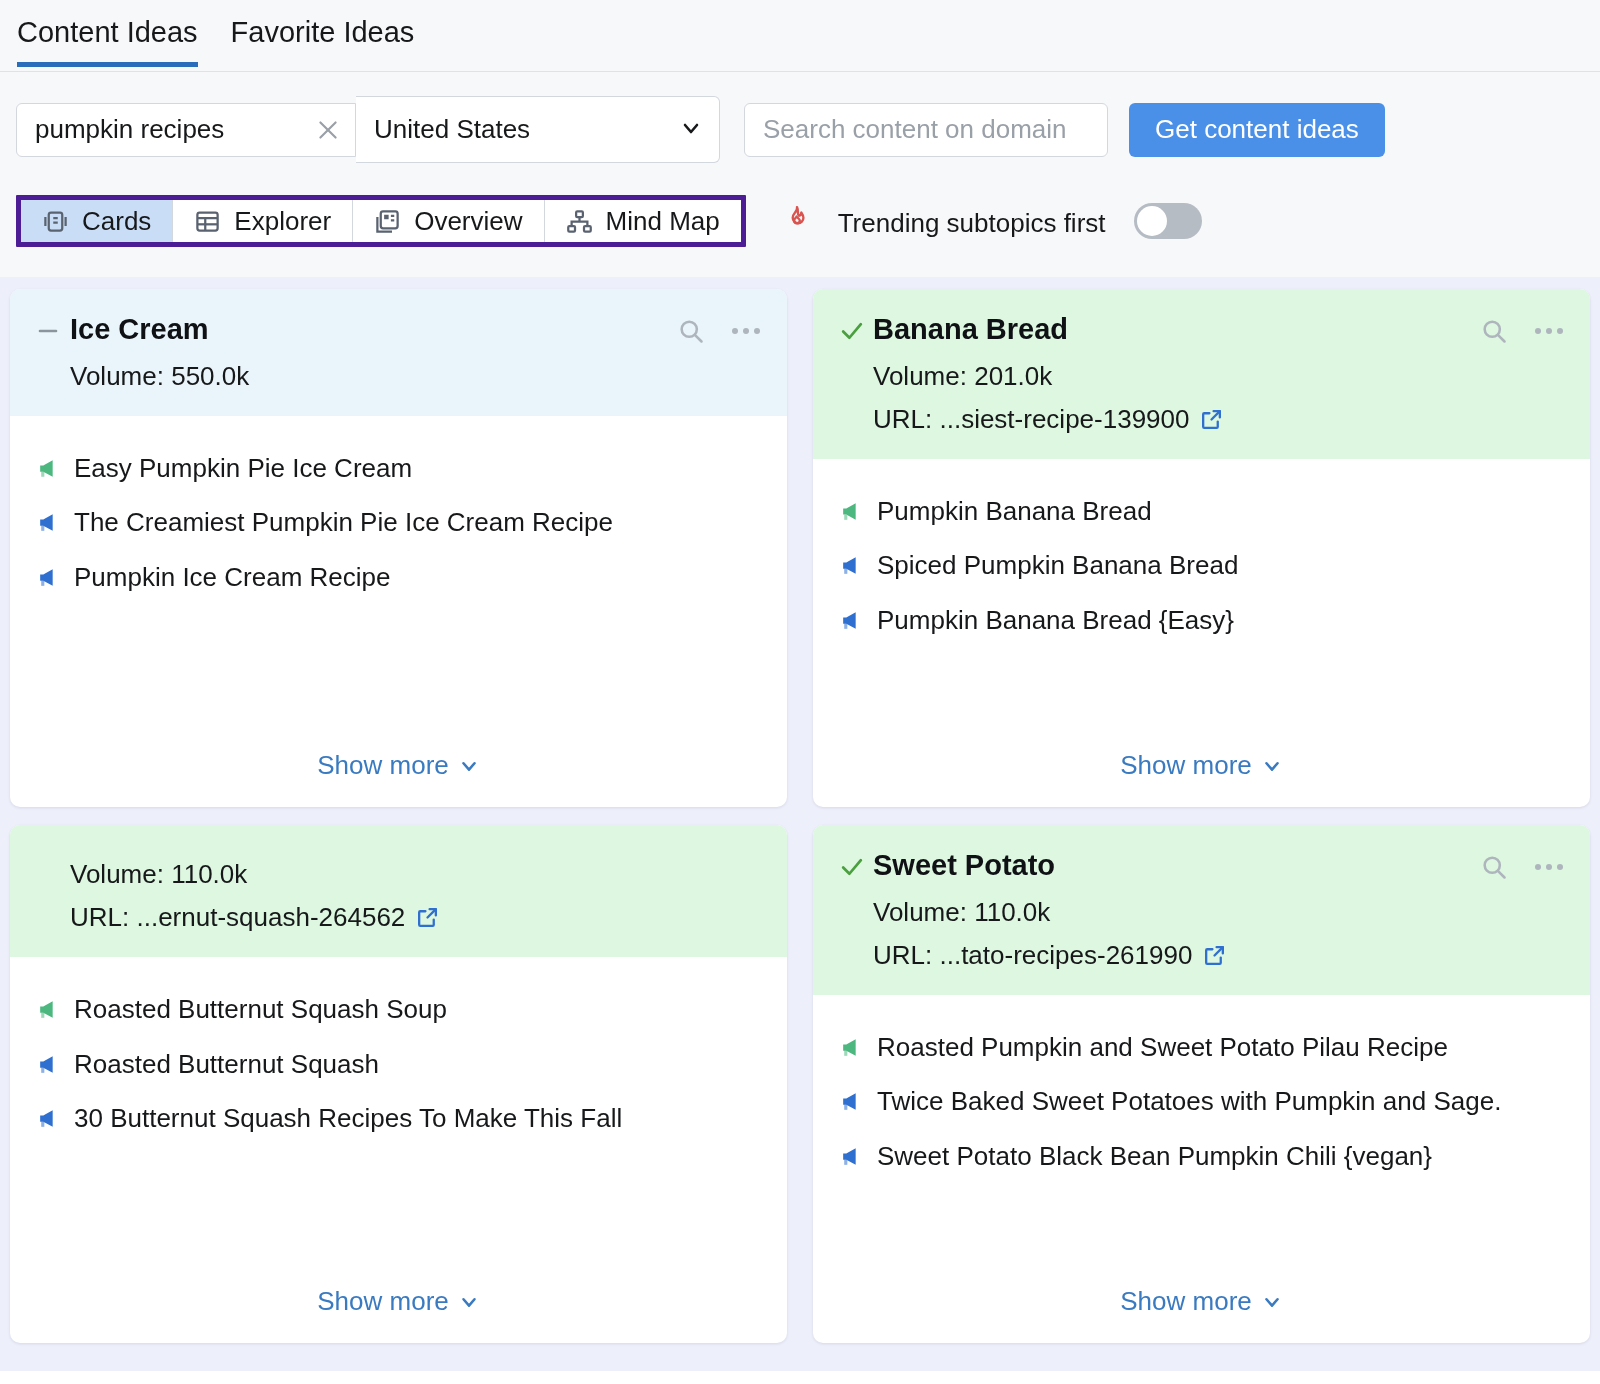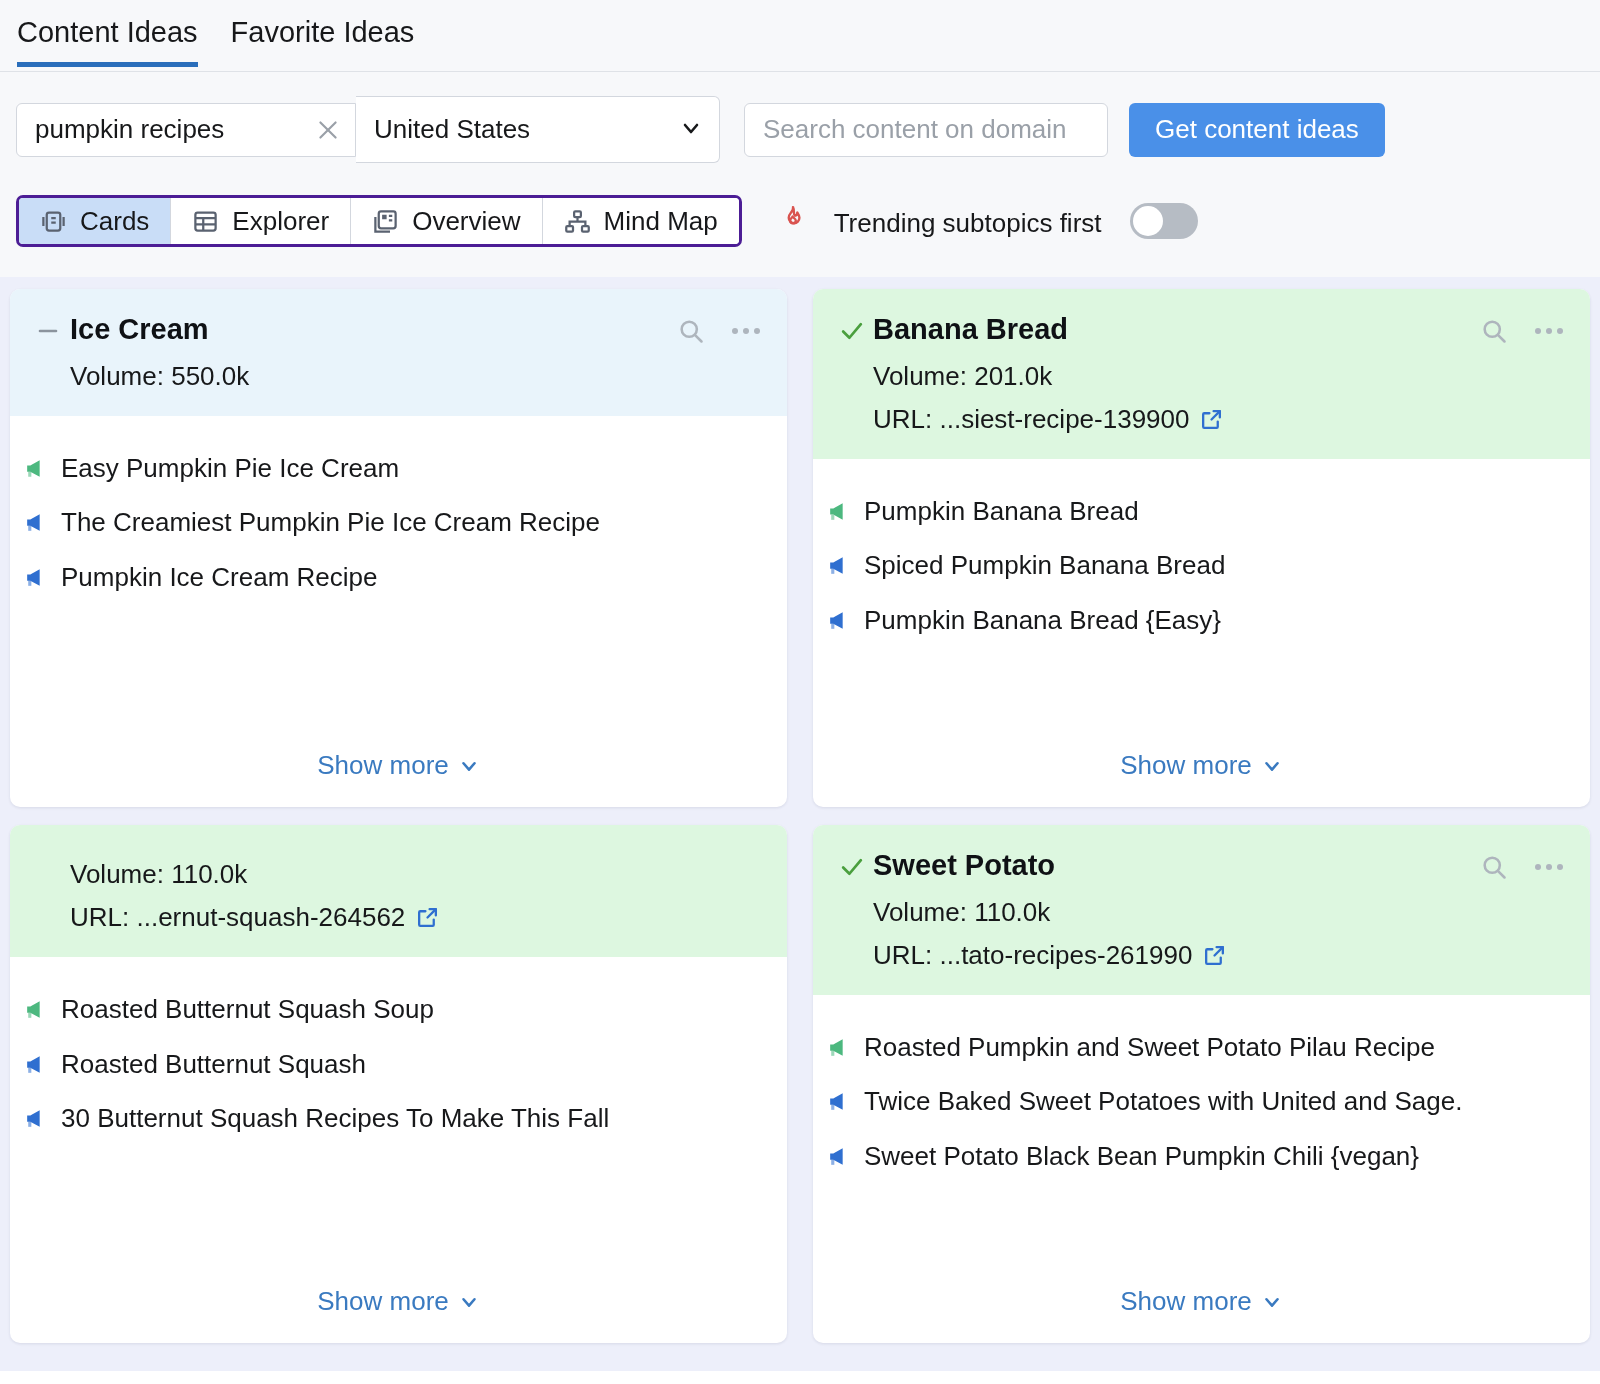--- a/index.html
+++ b/index.html
@@ -109,22 +109,22 @@
     white-space: nowrap;
   }
 
   
   .viewrow {
     display: flex; align-items: center;
     padding: 32px 0 30px 0;
   }
   .segmented {
     display: flex;
-    border: 3px solid #4c1d95;
-    border-radius: 7px;
+    border: 5px solid #4c1d95;
+    border-radius: 1px;
     overflow: hidden;
     background: #fff;
     height: 52px;
   }
   .seg {
     display: flex; align-items: center; gap: 13px;
     padding: 0 21px;
     font-size: 26px;
     color: #17181a;
     background: #fff;
@@ -209,21 +209,21 @@
     margin-left: 34px;
     margin-top: 12px;
     display: flex;
     align-items: center;
     gap: 10px;
   }
   .meta .extlink { cursor: pointer; display: inline-flex; }
 
   .card-body {
     flex: 1;
-    padding: 36px 26px 0 13px;
+    padding: 36px 26px 0 26px;
   }
   .idea {
     display: flex;
     align-items: flex-start;
     gap: 13px;
     margin-bottom: 22px;
   }
   .idea .mg { flex: none; padding-top: 4px; }
   .idea .mg svg { display: block; }
   .idea .itext {
@@ -608,21 +608,21 @@
           </span>
           <span class="itext">Roasted Pumpkin and Sweet Potato Pilau Recipe</span>
         </div>
         <div class="idea">
           <span class="mg">
             <svg width="25" height="25" viewBox="0 0 24 24" fill="#2f6fd0">
                 <path d="M4 9v6h3l9 5V4L7 9H4z"></path>
                 <path d="M5 15h3v5H5z" opacity=".55"></path>
               </svg>
           </span>
-          <span class="itext">Twice Baked Sweet Potatoes with United and Sage.</span>
+          <span class="itext">Twice Baked Sweet Potatoes with Pumpkin and Sage.</span>
         </div>
         <div class="idea">
           <span class="mg">
             <svg width="25" height="25" viewBox="0 0 24 24" fill="#2f6fd0">
                 <path d="M4 9v6h3l9 5V4L7 9H4z"></path>
                 <path d="M5 15h3v5H5z" opacity=".55"></path>
               </svg>
           </span>
           <span class="itext">Sweet Potato Black Bean Pumpkin Chili {vegan}</span>
         </div>

